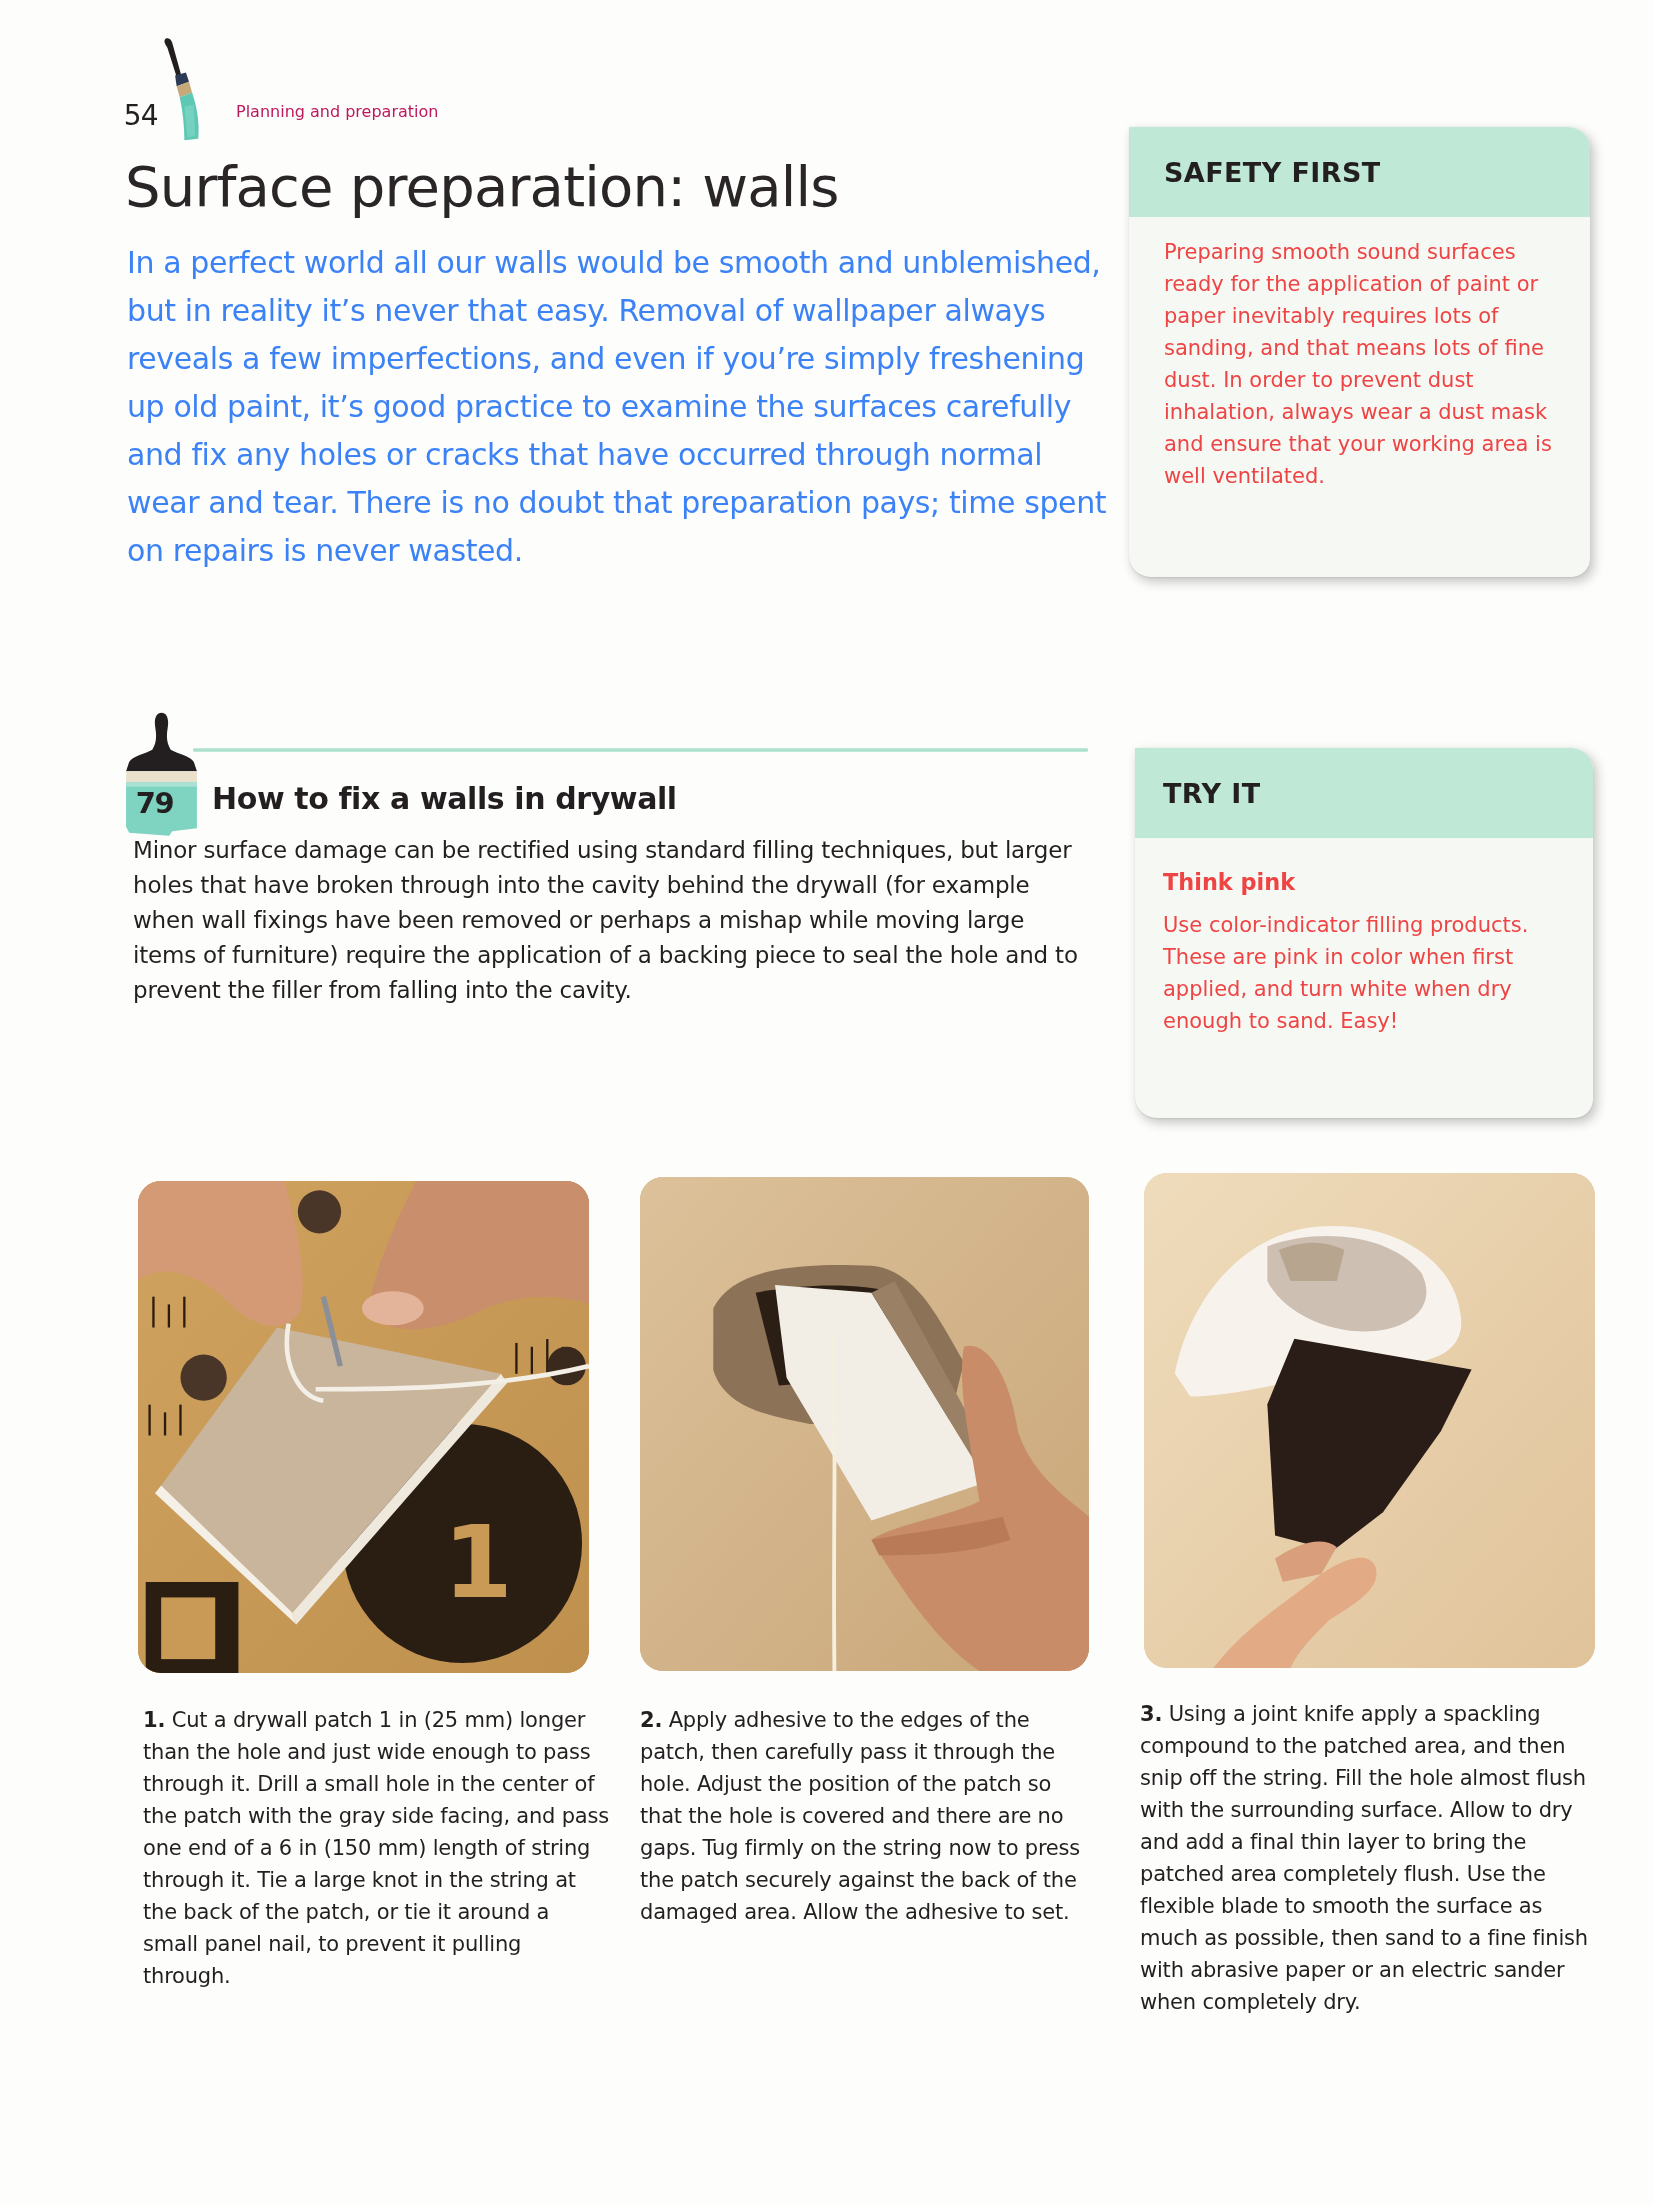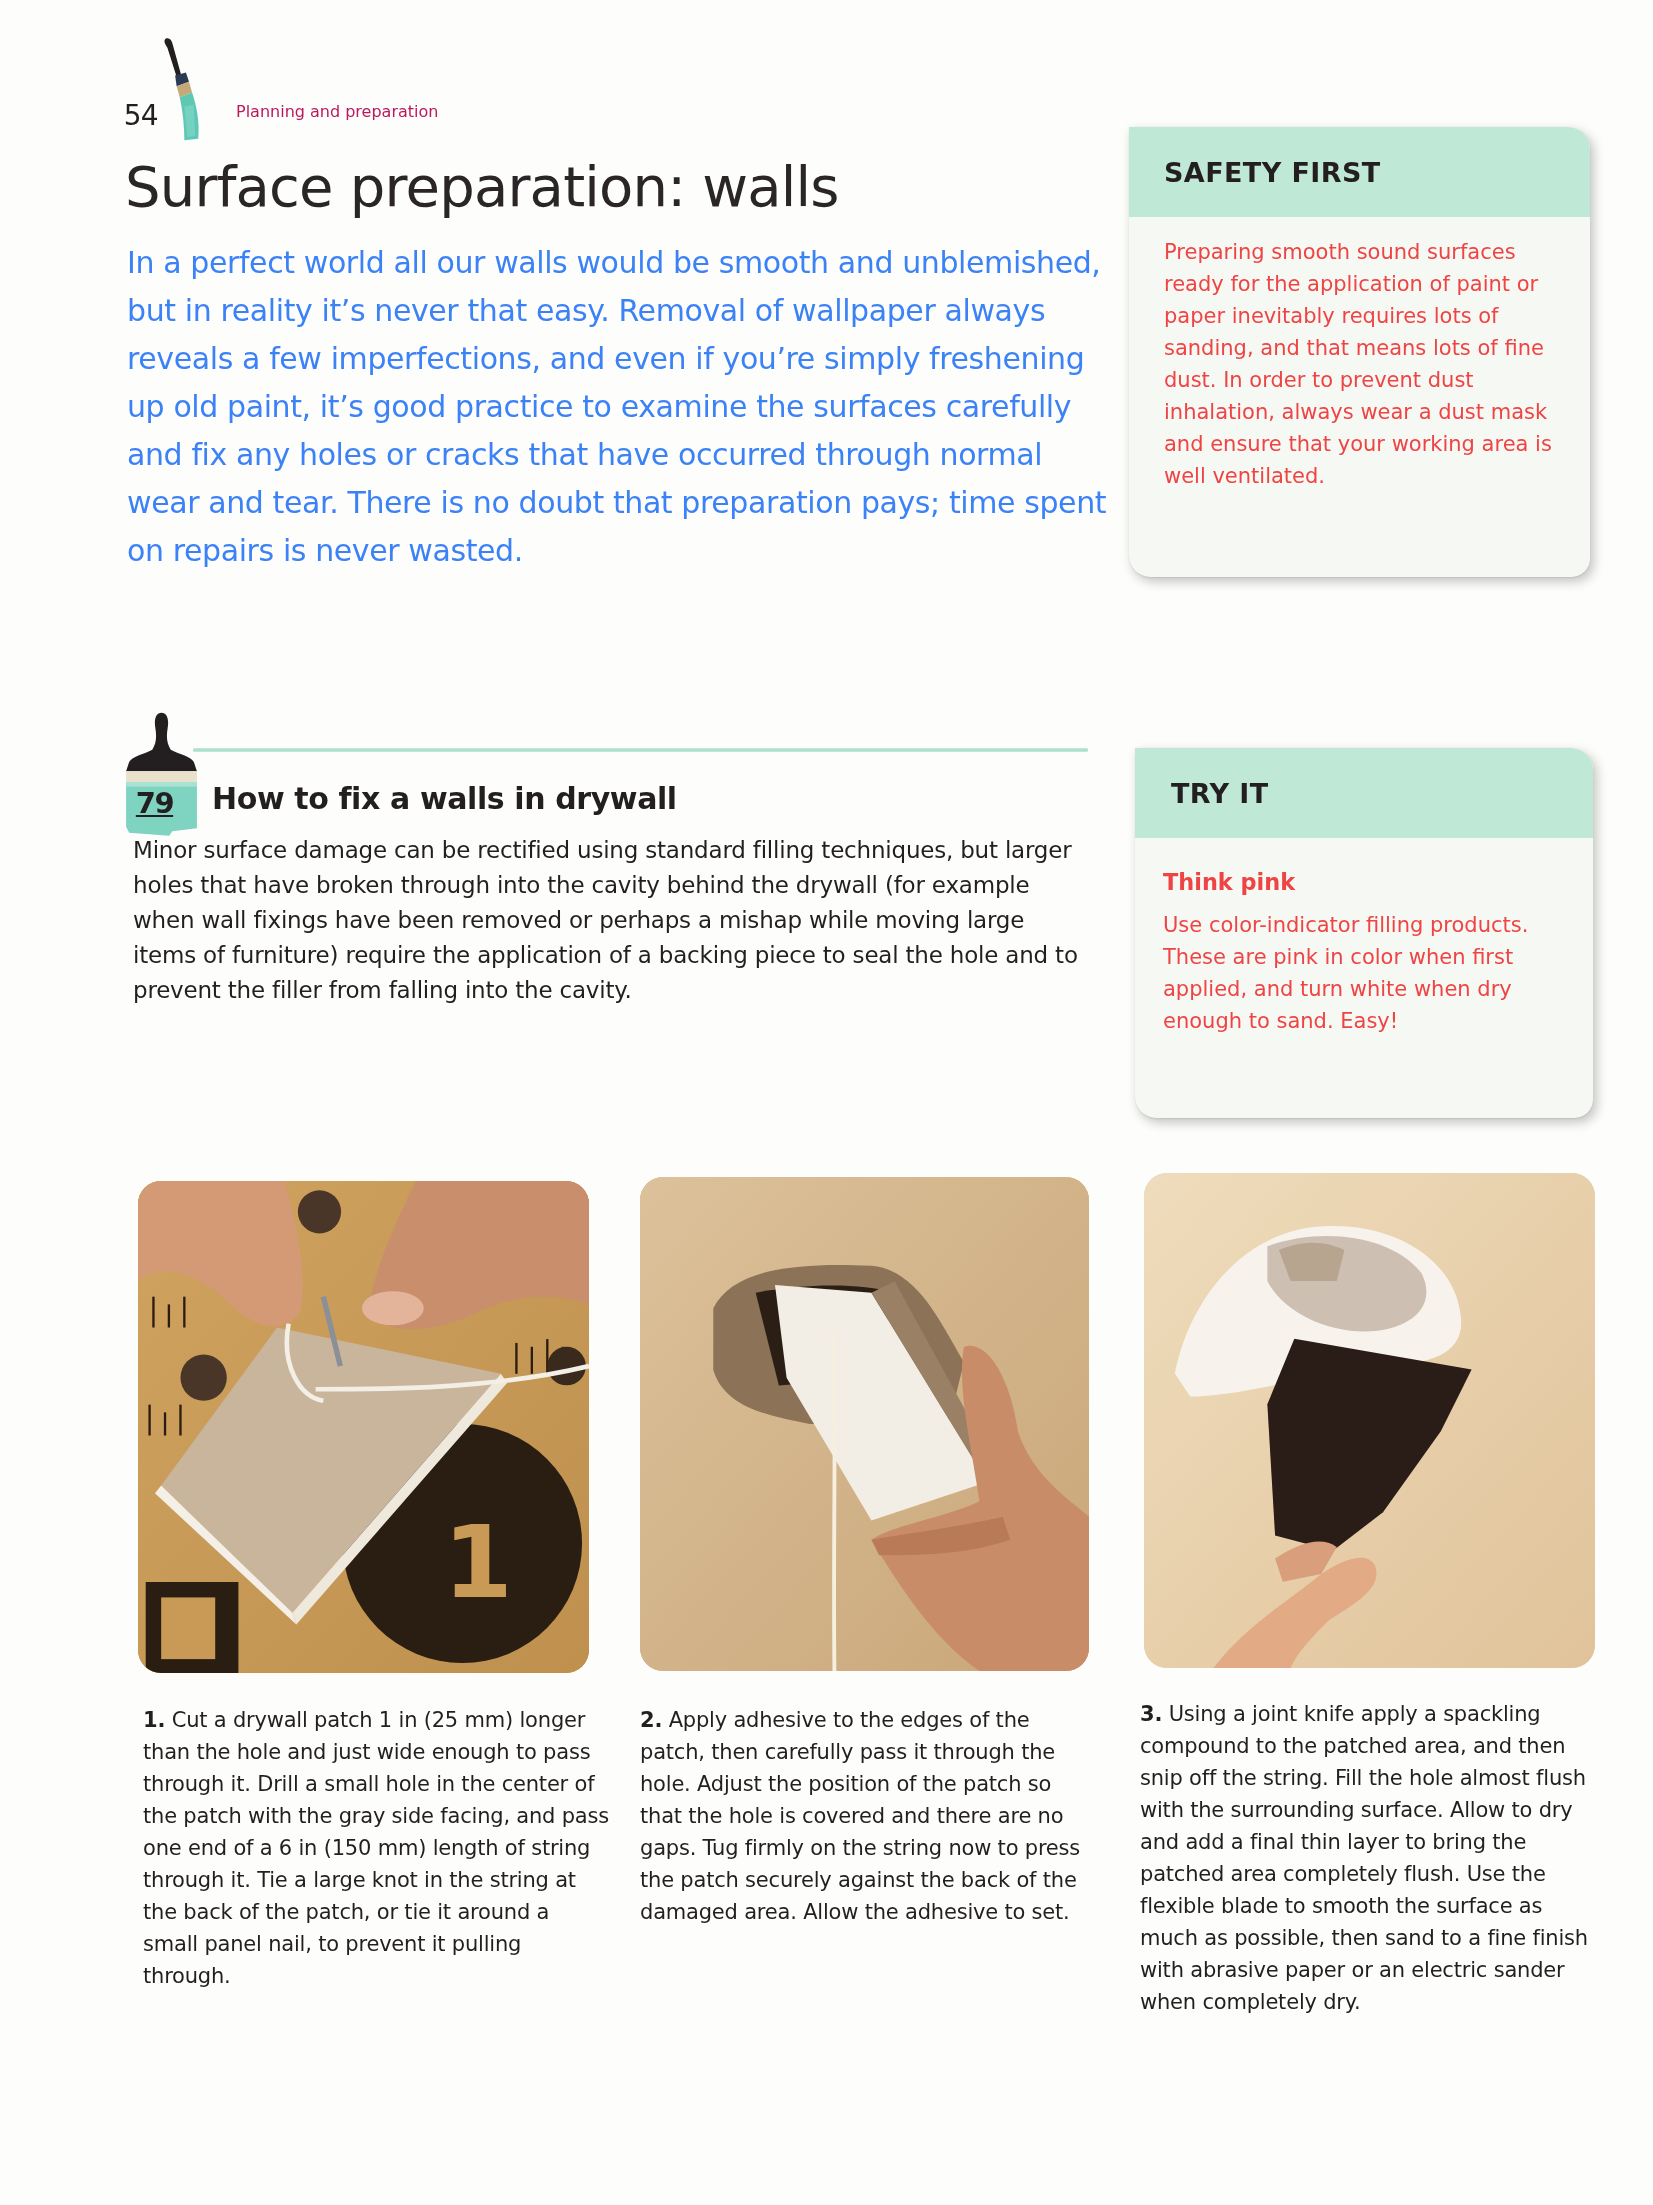--- a/index.html
+++ b/index.html
@@ -19,27 +19,27 @@
     
     .card { position: absolute; background: #f6f8f4; border-radius: 0 21.6px 18.5px 21.6px;
             box-shadow: 3.1px 4.6px 10.8px rgba(0,0,0,0.22), 0 0.8px 1.5px rgba(0,0,0,0.08); overflow: hidden; }
     .card-head { background: #bfe8d6; height: 90px; padding-left: 35px; display: flex; align-items: center; border-radius: 0 21.6px 0 0; text-align: center; }
     .card-head-label { font-family: "DejaVu Sans", sans-serif; font-weight: bold; font-size: 27px; color: #231f20; letter-spacing: 0.4px; }
     .card-body { padding: 18.5px 31px 0 35px; font-size: 21px; line-height: 32px; color: #ef4444; }
     .card-subhead { font-weight: bold; font-size: 22.4px; margin-bottom: 10.8px; }
 
     .card-safety { left: 1129px; top: 127px; width: 461px; height: 450px; }
     .card-try { left: 1135px; top: 748px; width: 458px; height: 370px; }
-    .card-try .card-head { padding-left: 36px; }
+    .card-try .card-head { padding-left: 28px; }
     .card-try .card-body { padding: 28px 23px 0 28px; }
 
     
     .tip-brush { position: absolute; left: 123px; top: 711px; width: 77px; height: 125px; }
     .tip-rule { position: absolute; left: 193px; top: 748px; width: 895px; height: 3.9px; background: linear-gradient(#c8ece0, #a5dcc8, #c8ece0); border-radius: 1.5px; }
-    .tip-number { position: absolute; left: 125px; top: 786px; width: 59px; font-weight: bold; font-size: 29px; color: #231f20; text-align: center; letter-spacing: -1.5px; text-decoration: underline; }
+    .tip-number { position: absolute; left: 125px; top: 786px; width: 59px; font-weight: bold; font-size: 29px; color: #231f20; text-align: center; letter-spacing: -1.5px; }
     .tip-title { position: absolute; left: 212px; top: 781px; font-weight: bold; font-size: 30px; color: #231f20; letter-spacing: -0.4px; }
     .tip-intro { position: absolute; left: 133px; top: 833px; width: 957px; font-size: 23px; line-height: 35px; color: #231f20; letter-spacing: -0.2px; }
 
     
     .photo { position: absolute; border-radius: 23px; overflow: hidden; }
     .photo-1 { left: 138px; top: 1181px; width: 451px; height: 492px; background: #c89a57; }
     .photo-2 { left: 640px; top: 1177px; width: 449px; height: 494px; background: #d6b689; }
     .photo-3 { left: 1144px; top: 1173px; width: 451px; height: 495px; background: #e8d2ae; }
     .photo svg { width: 100%; height: 100%; display: block; }
 

